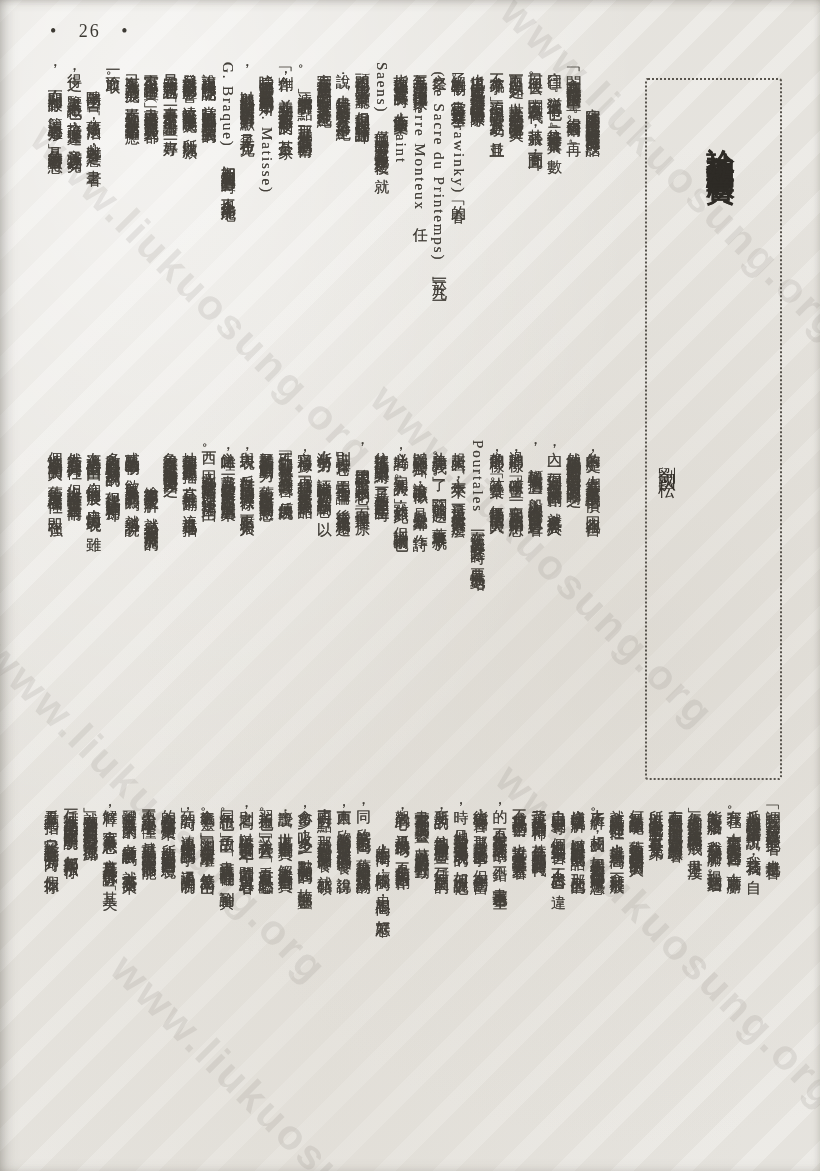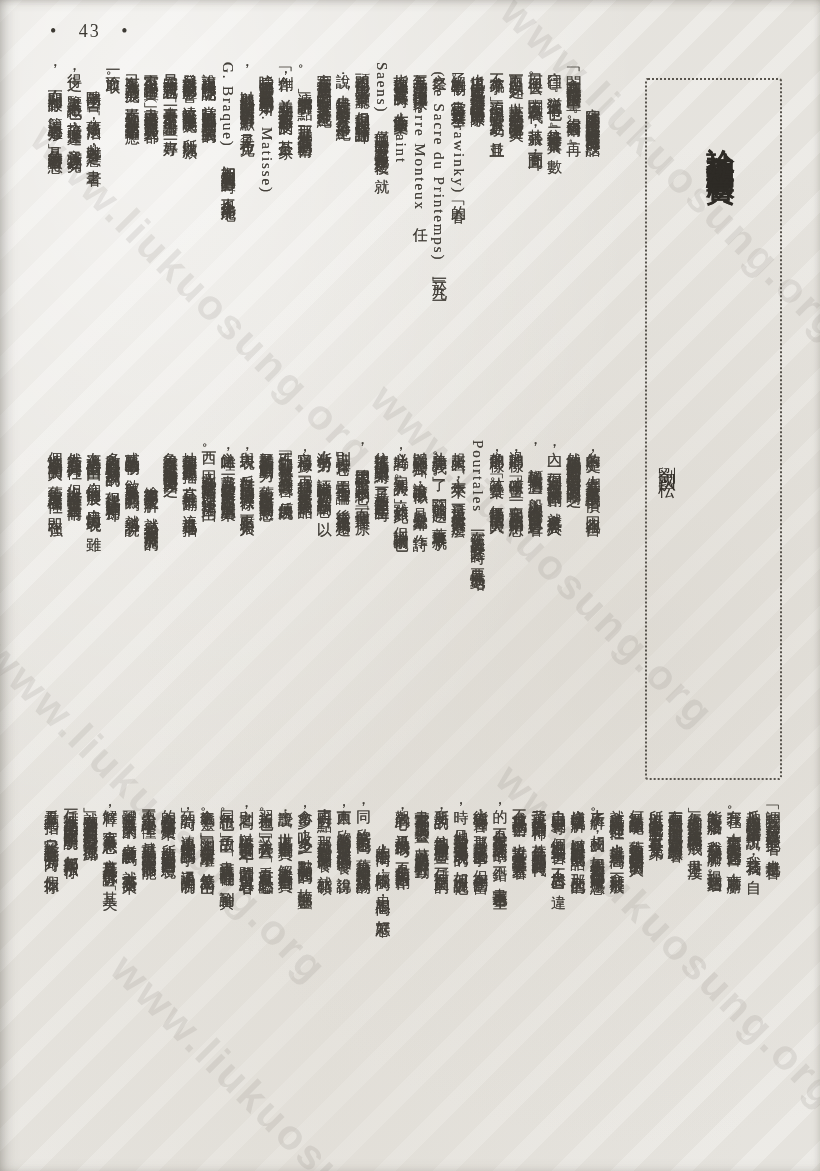--- a/index.html
+++ b/index.html
@@ -68,21 +68,21 @@
   .wm3{left:395px;top:375px;}
   .wm4{left:8px;top:630px;}
   .wm5{left:520px;top:755px;}
   .wm6{left:135px;top:945px;}
 </style>
 </head>
 <body>
 
 <div class="page">
 
-  <div class="pagenum">• 43 •</div>
+  <div class="pagenum">• 26 •</div>
 
   <div class="wm wm1">www.liukuosung.org</div>
   <div class="wm wm2">www.liukuosung.org</div>
   <div class="wm wm3">www.liukuosung.org</div>
   <div class="wm wm4">www.liukuosung.org</div>
   <div class="wm wm5">www.liukuosung.org</div>
   <div class="wm wm6">www.liukuosung.org</div>
 
   <div class="vblock b1">
       <div class="col">　　宋陳師道的後山談叢論畫裡有這樣的一段話：</div>

